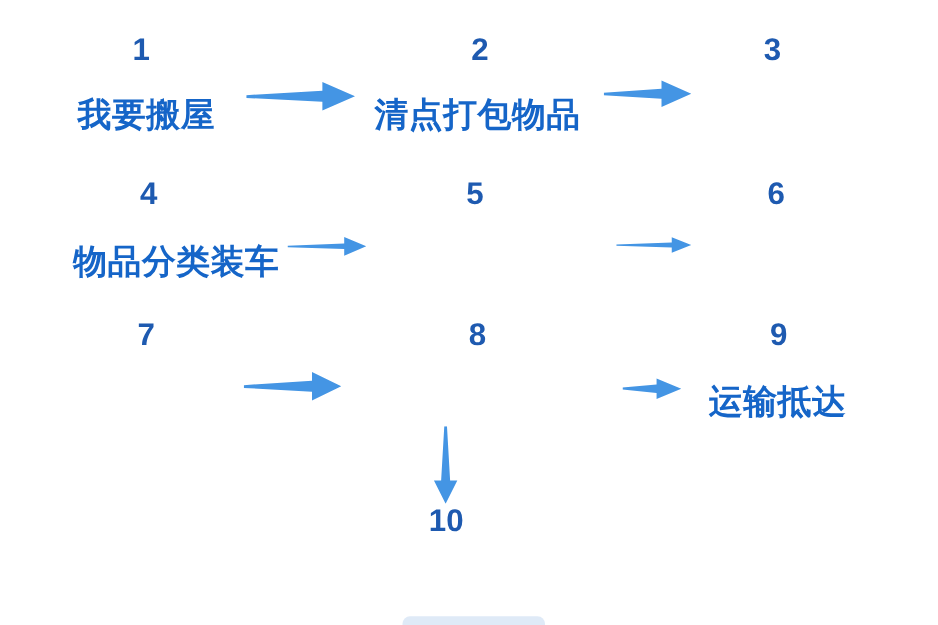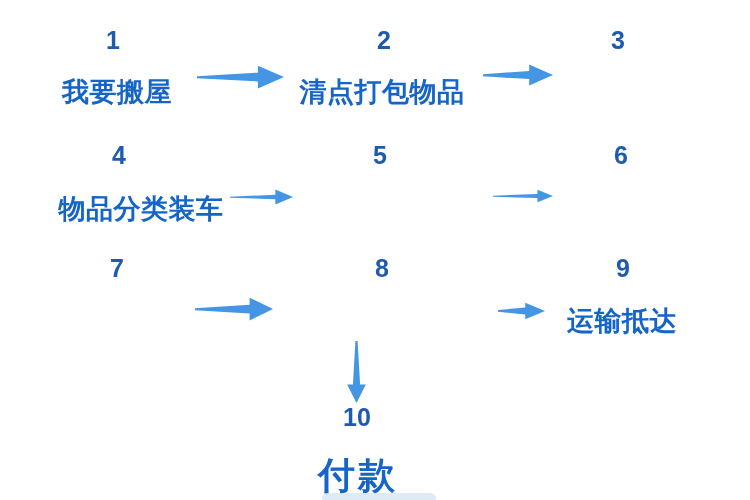--- a/index.html
+++ b/index.html
@@ -101,21 +101,20 @@
   <div class="num n6">6</div>
   <div class="num n7">7</div>
   <div class="num n8">8</div>
   <div class="num n9">9</div>
   <div class="num n10">10</div>
 
   <div class="lbl l1">我要搬屋</div>
   <div class="lbl l2">清点打包物品</div>
   <div class="lbl l4">物品分类装车</div>
   <div class="lbl l9">运输抵达</div>
-  <div class="lbl l10">付款</div>
 
   <div class="arrow a1">
     <svg viewBox="0 0 100 32" preserveAspectRatio="none" aria-hidden="true">
       <polygon points="0,15 70,11 70,3 100,16 70,29 70,21 0,17.5"></polygon>
     </svg>
   </div>
   <div class="arrow a2">
     <svg viewBox="0 0 100 32" preserveAspectRatio="none" aria-hidden="true">
       <polygon points="0,15 66,11 66,3 100,16 66,29 66,21 0,17.5"></polygon>
     </svg>

